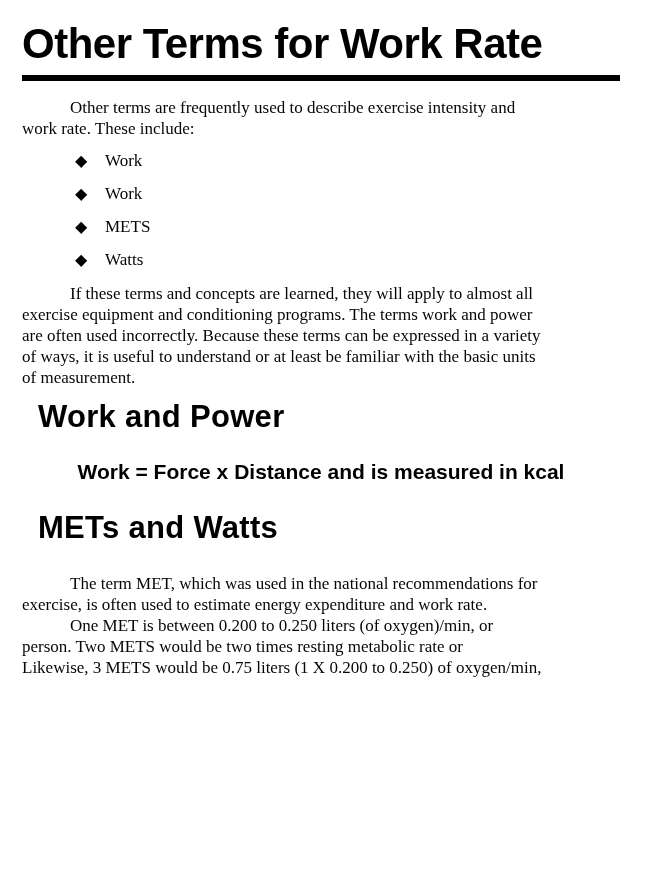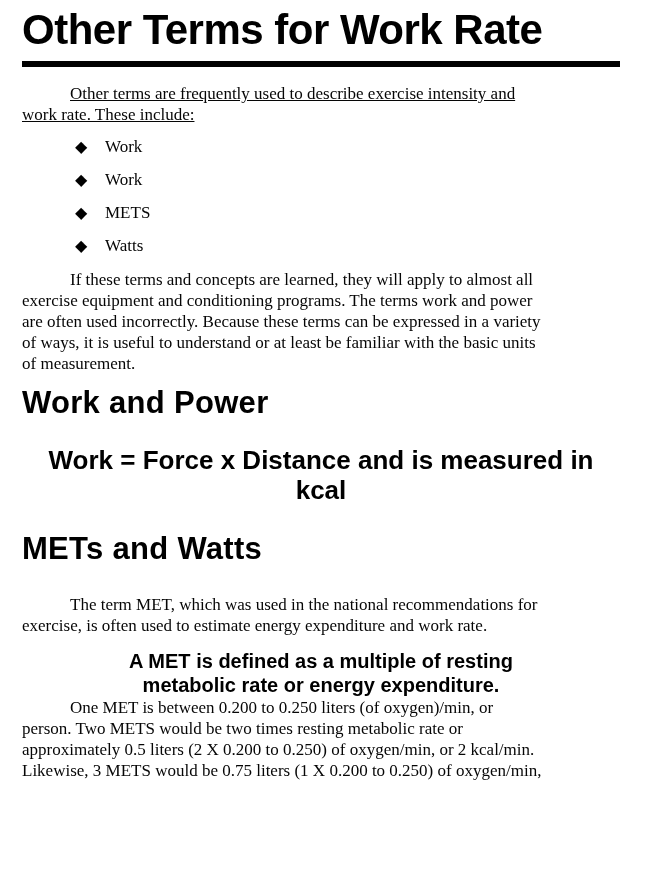--- a/index.html
+++ b/index.html
@@ -10,21 +10,21 @@
   body {
     width: 645px;
     height: 869px;
     overflow: hidden;
     color: #050505;
   }
   .page {
     box-sizing: border-box;
     width: 645px;
     height: 869px;
-    padding: 6px 25px 0 22px;
+    padding: 20px 25px 0 22px;
     background: #ffffff;
   }
   h1.title {
     margin: 0;
     font-family: "Liberation Sans", sans-serif;
     font-weight: bold;
     font-size: 42px;
     line-height: 1.15;
     letter-spacing: -0.5px;
     color: #000;
@@ -37,21 +37,21 @@
   }
   .body-par {
     margin: 0;
     font-family: "Liberation Serif", serif;
     font-size: 17px;
     line-height: 21px;
     color: #060606;
   }
   .body-par .line { display: block; }
   .body-par .line.first { padding-left: 48px; }
-  .intro-par  { margin-top: 16px; text-decoration: underline; }
+  .intro-par  { margin-top: 16px; }
   .terms-par  { margin-top: 6px; }
   .met-par    { margin-top: 28px; }
   .detail-par { }
 
   ul.bullets {
     list-style: none;
     margin: 12px 0 0 0;
     padding: 0 0 0 53px;
   }
   ul.bullets li {
@@ -61,34 +61,34 @@
     margin-bottom: 14px;
     color: #060606;
   }
   ul.bullets .diamond {
     display: inline-block;
     width: 30px;
     font-size: 16px;
     color: #000;
   }
   h2.section {
-    margin: 12px 0 0 0;
+    margin: 12px 0 0 16px;
     font-family: "Liberation Sans", sans-serif;
     font-weight: bold;
     font-size: 31px;
     line-height: 1.1;
     letter-spacing: 0.3px;
     color: #000;
   }
   h2.section.second { margin-top: 26px; }
   .formula {
     margin: 26px 0 0 0;
     font-family: "Liberation Sans", sans-serif;
     font-weight: bold;
-    font-size: 26px;
+    font-size: 21px;
     line-height: 1.15;
     text-align: center;
     color: #000;
   }
   .definition {
     margin-top: 13px;
     font-family: "Liberation Sans", sans-serif;
     font-weight: bold;
     font-size: 20px;
     line-height: 24px;
@@ -137,25 +137,20 @@
 
   <p class="formula">Work = Force x Distance and is measured in kcal</p>
 
   <h2 class="section second">METs and Watts</h2>
 
   <p class="body-par met-par">
     <span class="line first">The term MET, which was used in the national recommendations for</span>
     <span class="line">exercise, is often used to estimate energy expenditure and work rate.</span>
   </p>
 
-  <div class="definition">
-    <span class="def-line">A MET is defined as a multiple of resting</span>
-    <span class="def-line">metabolic rate or energy expenditure.</span>
-  </div>
 
   <p class="body-par detail-par">
     <span class="line first">One MET is between 0.200 to 0.250 liters (of oxygen)/min, or</span>
     <span class="line">person. Two METS would be two times resting metabolic rate or</span>
-    <span class="line">approximately 0.5 liters (2 X 0.200 to 0.250) of oxygen/min, or 2 kcal/min.</span>
     <span class="line">Likewise, 3 METS would be 0.75 liters (1 X 0.200 to 0.250) of oxygen/min,</span>
   </p>
 
 </div>
 
 </body></html>

